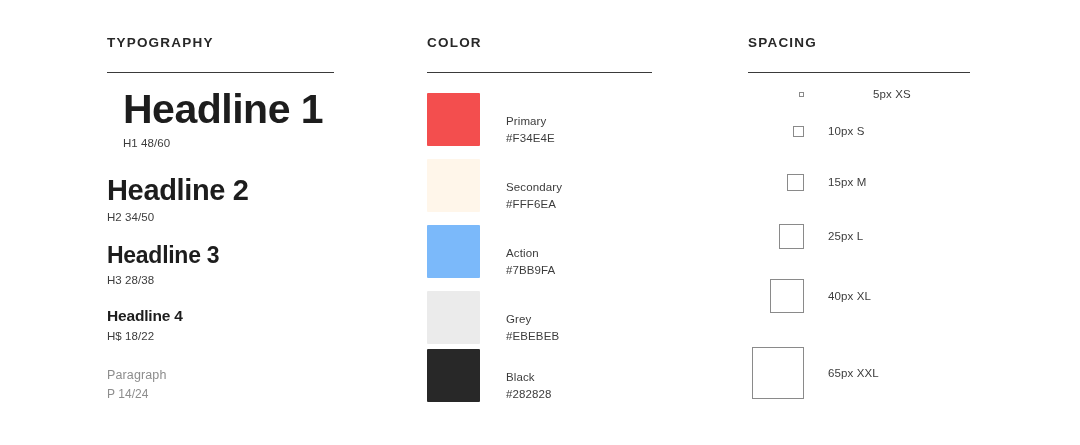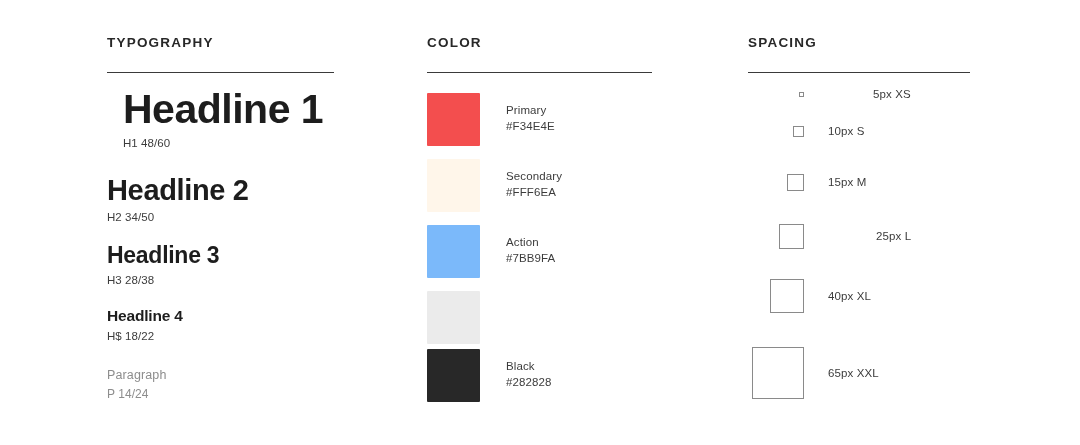--- a/index.html
+++ b/index.html
@@ -100,21 +100,21 @@
   .color-list {
     position: absolute;
     top: 93px;
     left: 0;
     width: 240px;
   }
   .color-row {
     position: absolute;
     left: 0;
     display: flex;
-    align-items: flex-start;
+    align-items: flex-end;
   }
   .swatch {
     width: 53px;
     height: 53px;
     flex: 0 0 auto;
     border-radius: 1px;
   }
   .color-text {
     margin-left: 26px;
     padding-top: 9px;
@@ -164,21 +164,21 @@
     margin-left: 24px;
     font-size: 11.5px;
     color: #3c3c3c;
     letter-spacing: 0.01em;
     white-space: nowrap;
   }
 
   .s-0 { top: 0px;   height: 18px; gap: 45px; }
   .s-1 { top: 37px;  height: 18px; }
   .s-2 { top: 87px;  height: 20px; }
-  .s-3 { top: 138px; height: 26px; gap: 48px; }
+  .s-3 { top: 138px; height: 26px; }
   .s-4 { top: 194px; height: 34px; }
   .s-5 { top: 262px; height: 52px; }
 
   .s-0 .spacing-box { width: 5px;  height: 5px; }
   .s-1 .spacing-box { width: 11px; height: 11px; }
   .s-2 .spacing-box { width: 17px; height: 17px; }
   .s-3 .spacing-box { width: 25px; height: 25px; }
   .s-4 .spacing-box { width: 34px; height: 34px; }
   .s-5 .spacing-box { width: 52px; height: 52px; }
 </style>
@@ -240,20 +240,24 @@
       </div>
       <div class="color-row c-2">
         <div class="swatch" style="background: rgb(123, 185, 250);"></div>
         <div class="color-text">
           <span class="color-name">Action</span>
           <span class="color-hex">#7BB9FA</span>
         </div>
       </div>
       <div class="color-row c-3">
         <div class="swatch" style="background: rgb(235, 235, 235);"></div>
+        <div class="color-text">
+          <span class="color-name">Grey</span>
+          <span class="color-hex">#EBEBEB</span>
+        </div>
       </div>
       <div class="color-row c-4">
         <div class="swatch" style="background: rgb(40, 40, 40);"></div>
         <div class="color-text">
           <span class="color-name">Black</span>
           <span class="color-hex">#282828</span>
         </div>
       </div>
     </div>
   </section>

